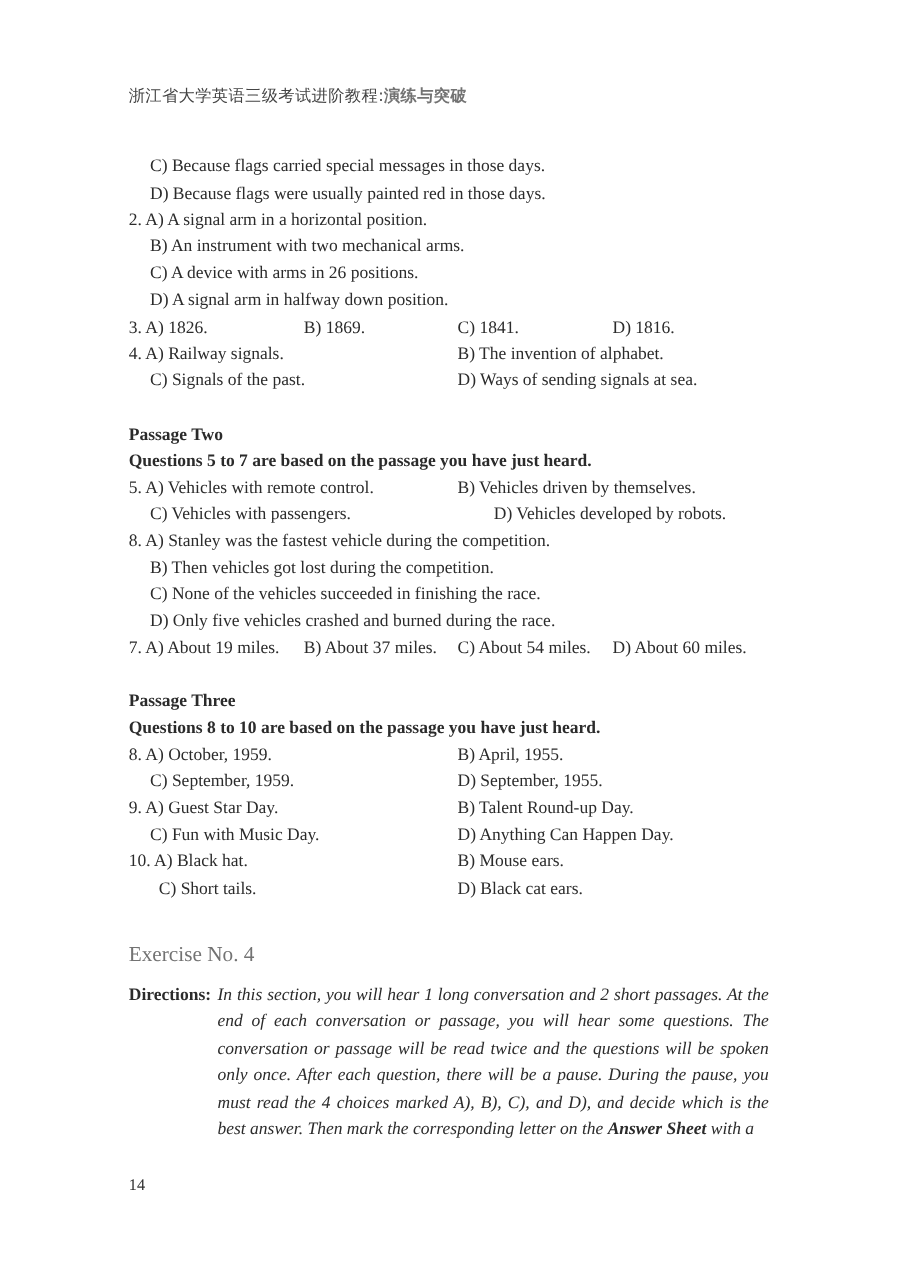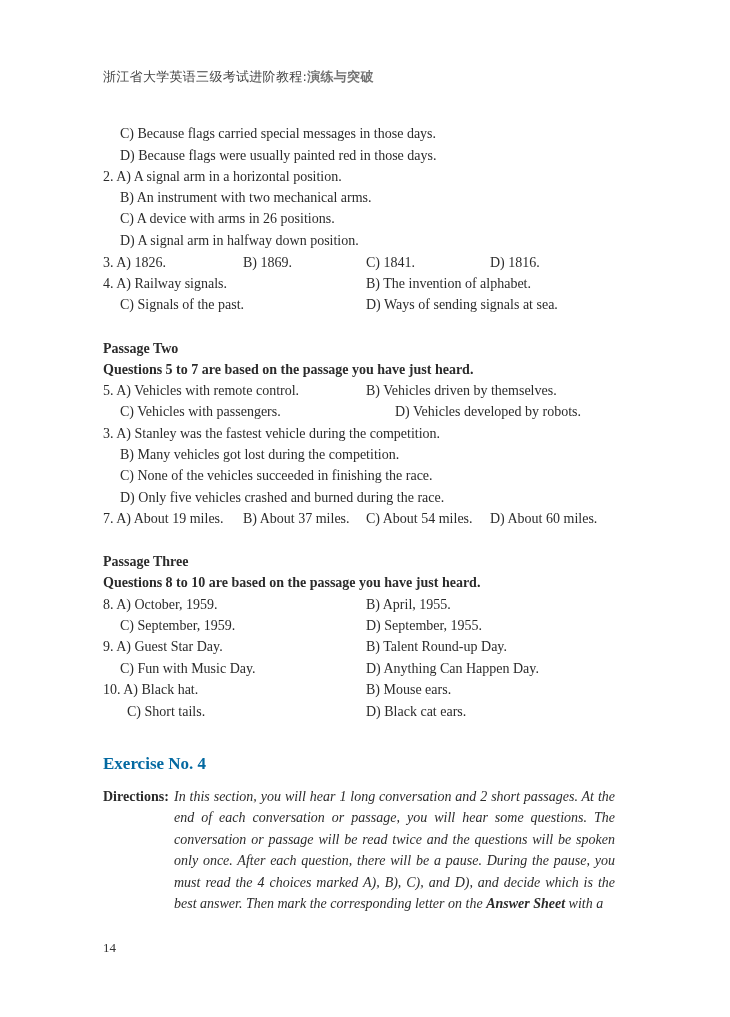--- a/index.html
+++ b/index.html
@@ -14,21 +14,21 @@
     font-size: 13px; color: #444; letter-spacing: 0.3px;
   }
   .header .bold { font-weight: bold; color: #737373; }
   .line {
     position: absolute; font-size: 14px; line-height: 21px; white-space: nowrap;
   }
   .bold { font-weight: bold; }
   .col { position: absolute; white-space: nowrap; }
   .exercise-title {
     position: absolute; left: 103px; top: 754px;
-    font-size: 17px; font-weight: bold; color: #0369a1;
+    font-size: 17px; font-weight: normal; color: #737373;
   }
   .directions {
     position: absolute; left: 103px; top: 786px; width: 512px;
     font-size: 14px; line-height: 21.4px;
   }
   .directions .label { position: absolute; left: 0; top: 0; font-weight: bold; }
   .directions .text {
     margin-left: 71px; font-style: italic; text-align: justify;
   }
   .directions .text b { font-style: italic; font-weight: bold; }
@@ -68,22 +68,22 @@
 <div class="line bold" style="left:103px;top:338px;">Passage Two</div>
 <div class="line bold" style="left:103px;top:359px;">Questions 5 to 7 are based on the passage you have just heard.</div>
 <div class="line" style="left:103px;top:380px;width:520px;">
   <span class="col" style="left:0;">5.  A)  Vehicles with remote control.</span>
   <span class="col" style="left:263px;">B)  Vehicles driven by themselves.</span>
 </div>
 <div class="line" style="left:103px;top:401px;width:520px;">
   <span class="col" style="left:17px;">C)  Vehicles with passengers.</span>
   <span class="col" style="left:280px;margin-left:12px;">D)  Vehicles developed by robots.</span>
 </div>
-<div class="line" style="left:103px;top:423px;">3.  A)  Stanley was the fastest vehicle during the competition.</div>
-<div class="line" style="left:120px;top:444px;">B)  Many vehicles got lost during the competition.</div>
+<div class="line" style="left:103px;top:423px;">8.  A)  Stanley was the fastest vehicle during the competition.</div>
+<div class="line" style="left:120px;top:444px;">B)  Then vehicles got lost during the competition.</div>
 <div class="line" style="left:120px;top:465px;">C)  None of the vehicles succeeded in finishing the race.</div>
 <div class="line" style="left:120px;top:487px;">D)  Only five vehicles crashed and burned during the race.</div>
 <div class="line" style="left:103px;top:508px;width:520px;">
   <span class="col" style="left:0;">7.  A)  About 19 miles.</span>
   <span class="col" style="left:140px;">B)  About 37 miles.</span>
   <span class="col" style="left:263px;">C)  About 54 miles.</span>
   <span class="col" style="left:387px;">D)  About 60 miles.</span>
 </div>
 
 <div class="line bold" style="left:103px;top:551px;">Passage Three</div>

